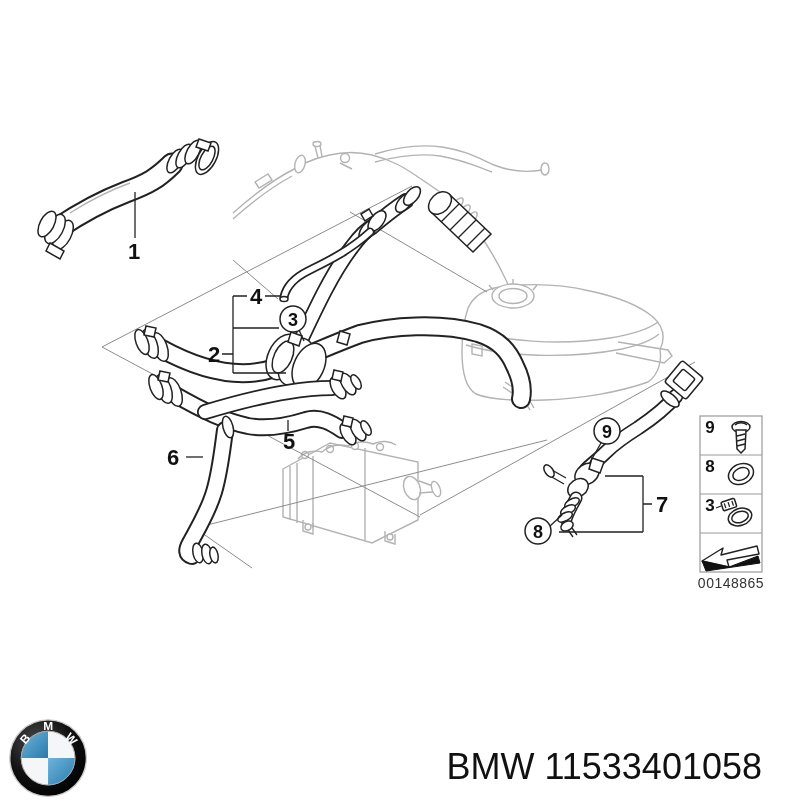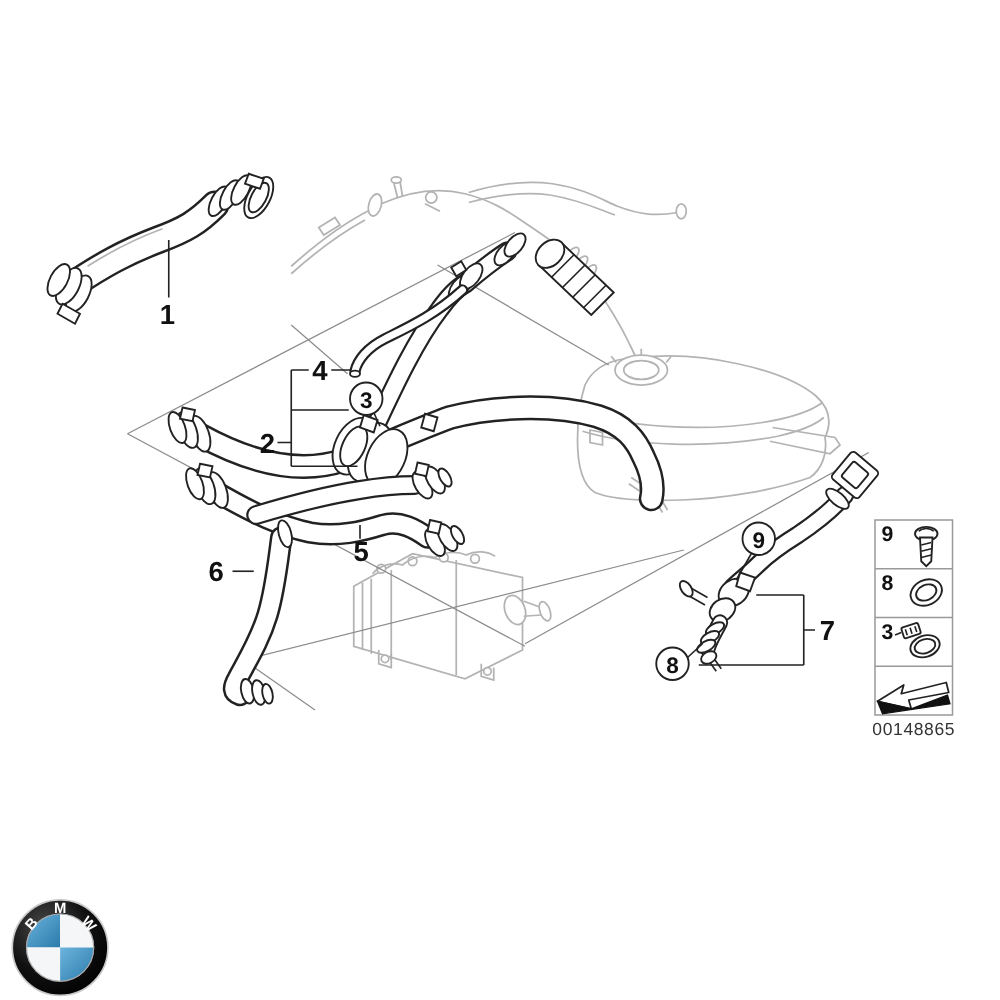--- a/index.html
+++ b/index.html
@@ -303,14 +303,15 @@
   <path d="M44,44 L44,14.5 A29.5,29.5 0 0,0 14.5,44 Z" fill="url(#blueGrad)"></path>
   <path d="M44,44 L73.5,44 A29.5,29.5 0 0,0 44,14.5 Z" fill="#f4f6f8"></path>
   <path d="M44,44 L14.5,44 A29.5,29.5 0 0,0 44,73.5 Z" fill="#f4f6f8"></path>
   <path d="M44,44 L44,73.5 A29.5,29.5 0 0,0 73.5,44 Z" fill="url(#blueGrad)"></path>
   <circle cx="44" cy="44" r="29.5" fill="none" stroke="#aaa" stroke-width="1"></circle>
   <text x="22" y="26" font-family="Liberation Sans, sans-serif" font-size="13" font-weight="700" fill="#fff" text-anchor="middle" transform="rotate(-48 22 26)">B</text>
   <text x="44" y="13.5" font-family="Liberation Sans, sans-serif" font-size="13" font-weight="700" fill="#fff" text-anchor="middle">M</text>
   <text x="66" y="26" font-family="Liberation Sans, sans-serif" font-size="13" font-weight="700" fill="#fff" text-anchor="middle" transform="rotate(48 66 26)">W</text>
 </svg>
 
+<div id="footer-text"><span>BMW</span>&nbsp;<span>11533401058</span></div>
 
 </div>
 
 </body></html>

